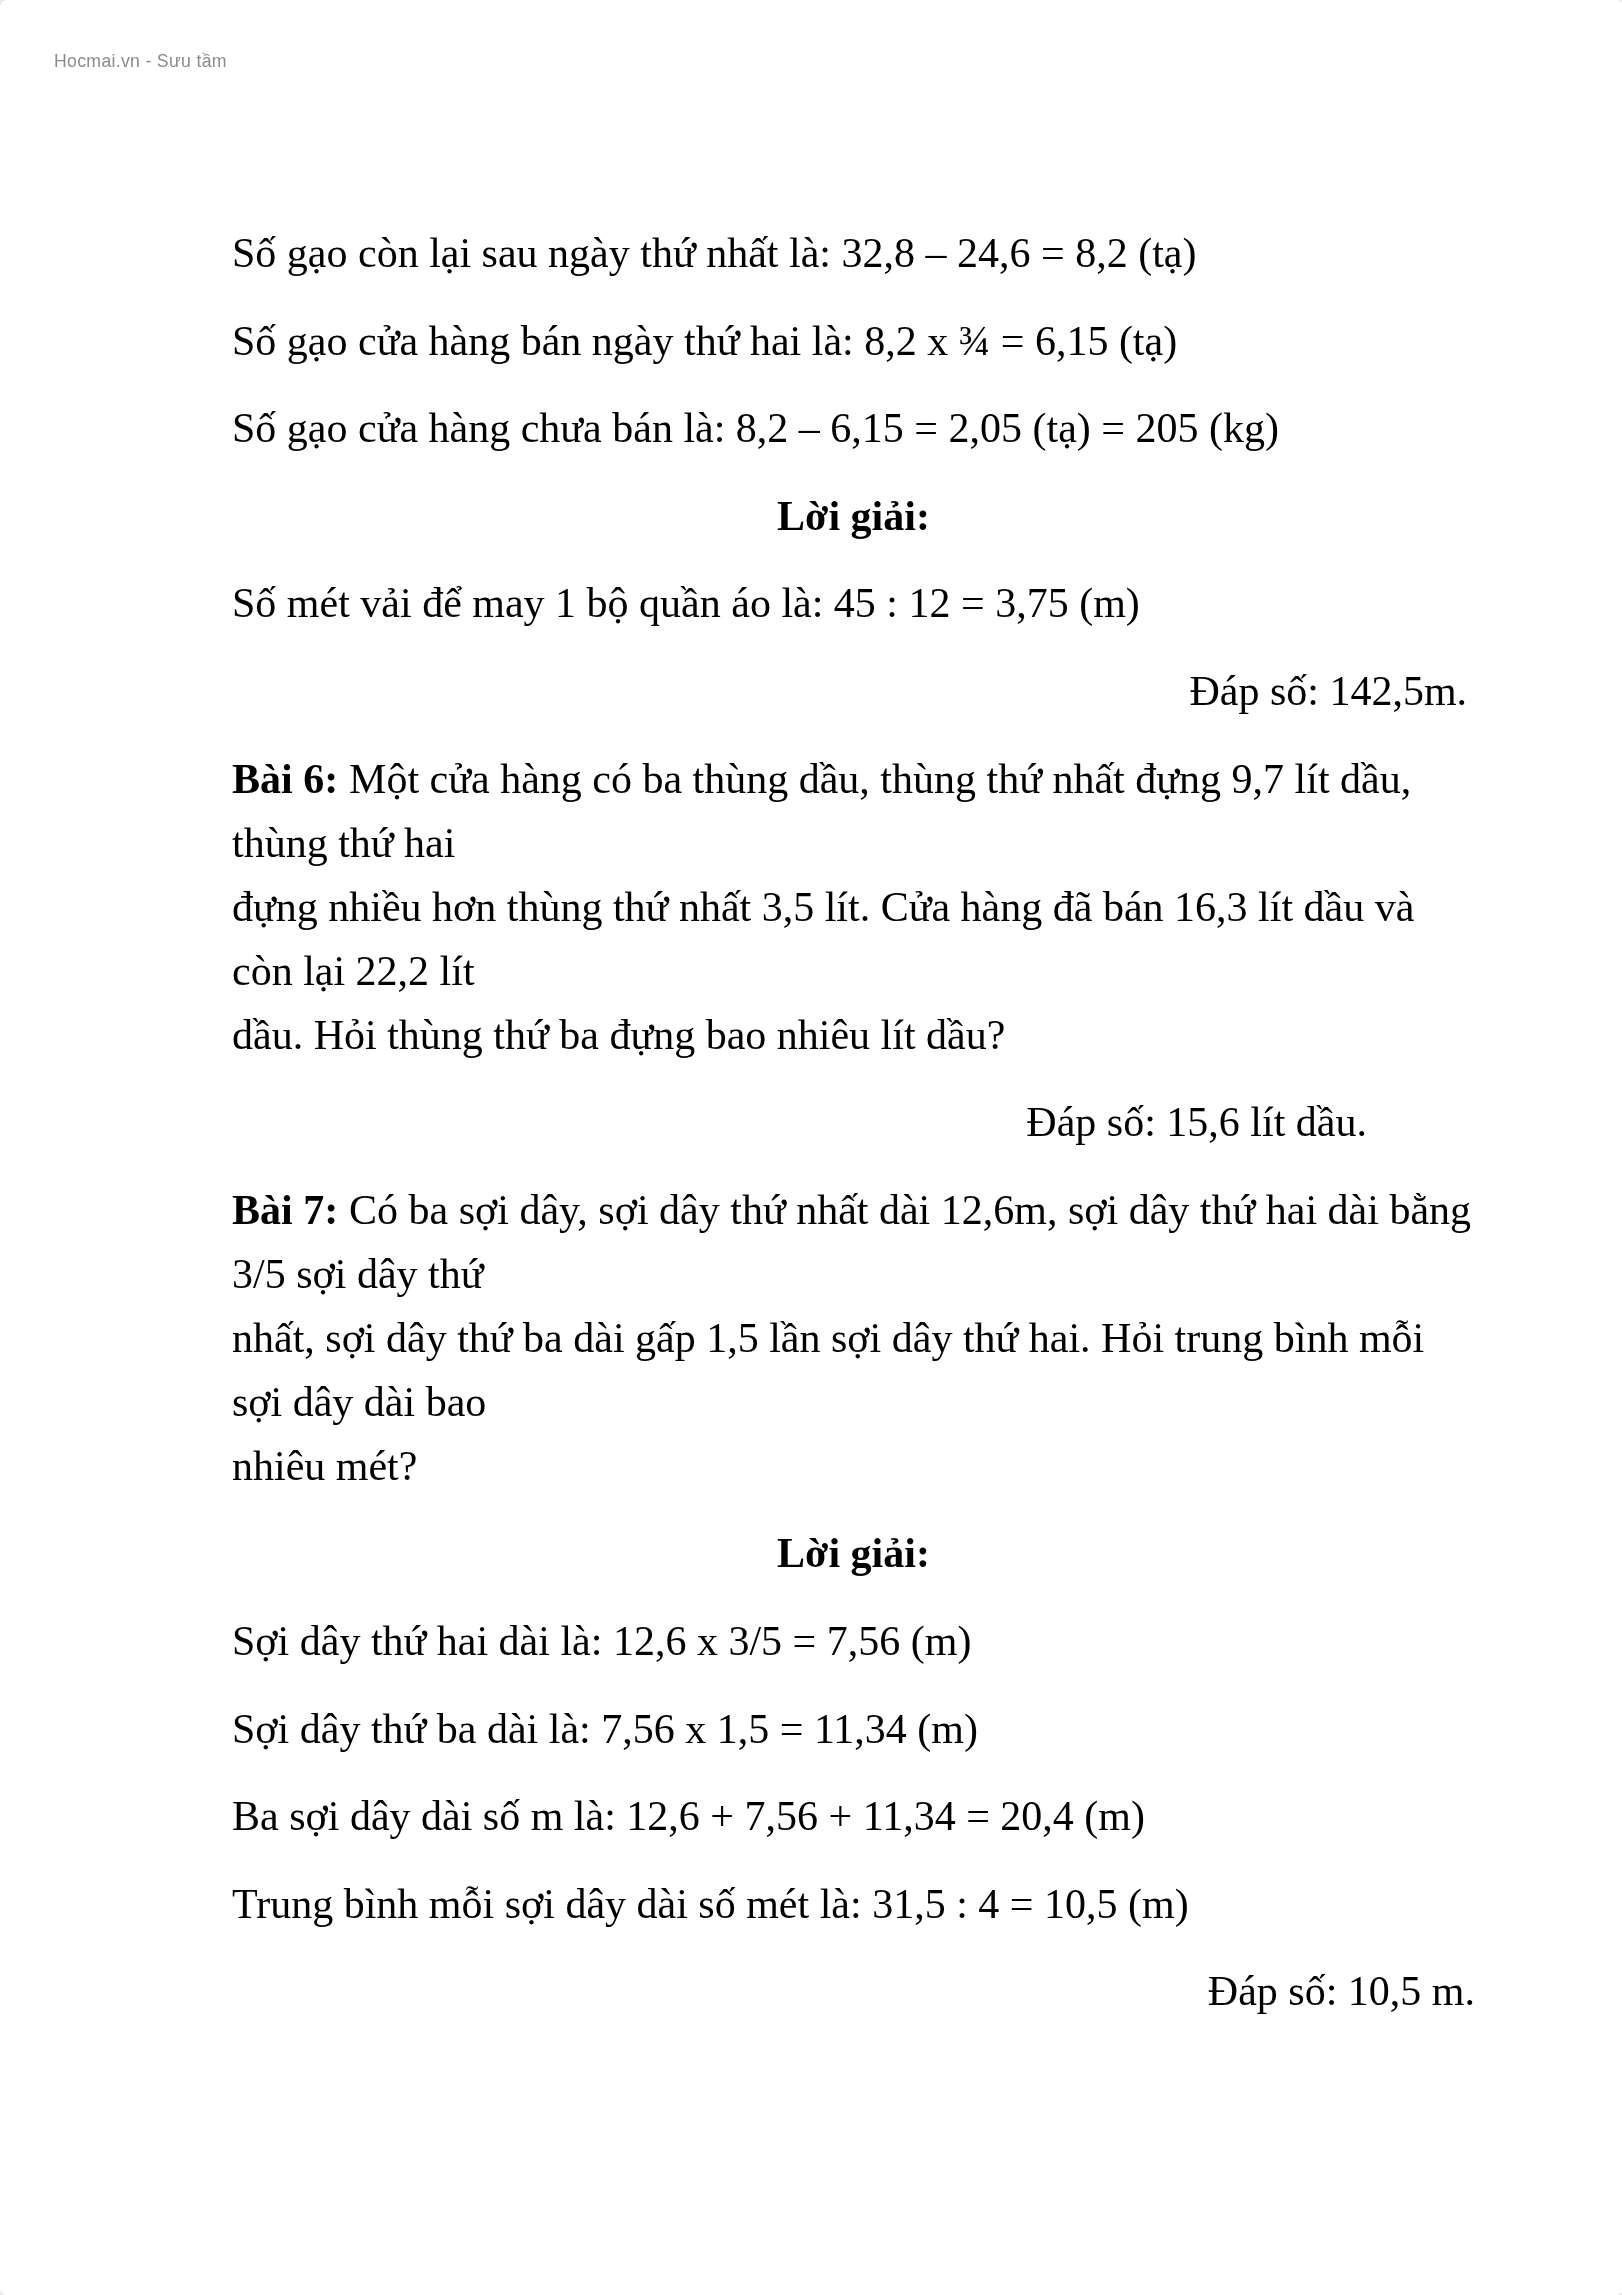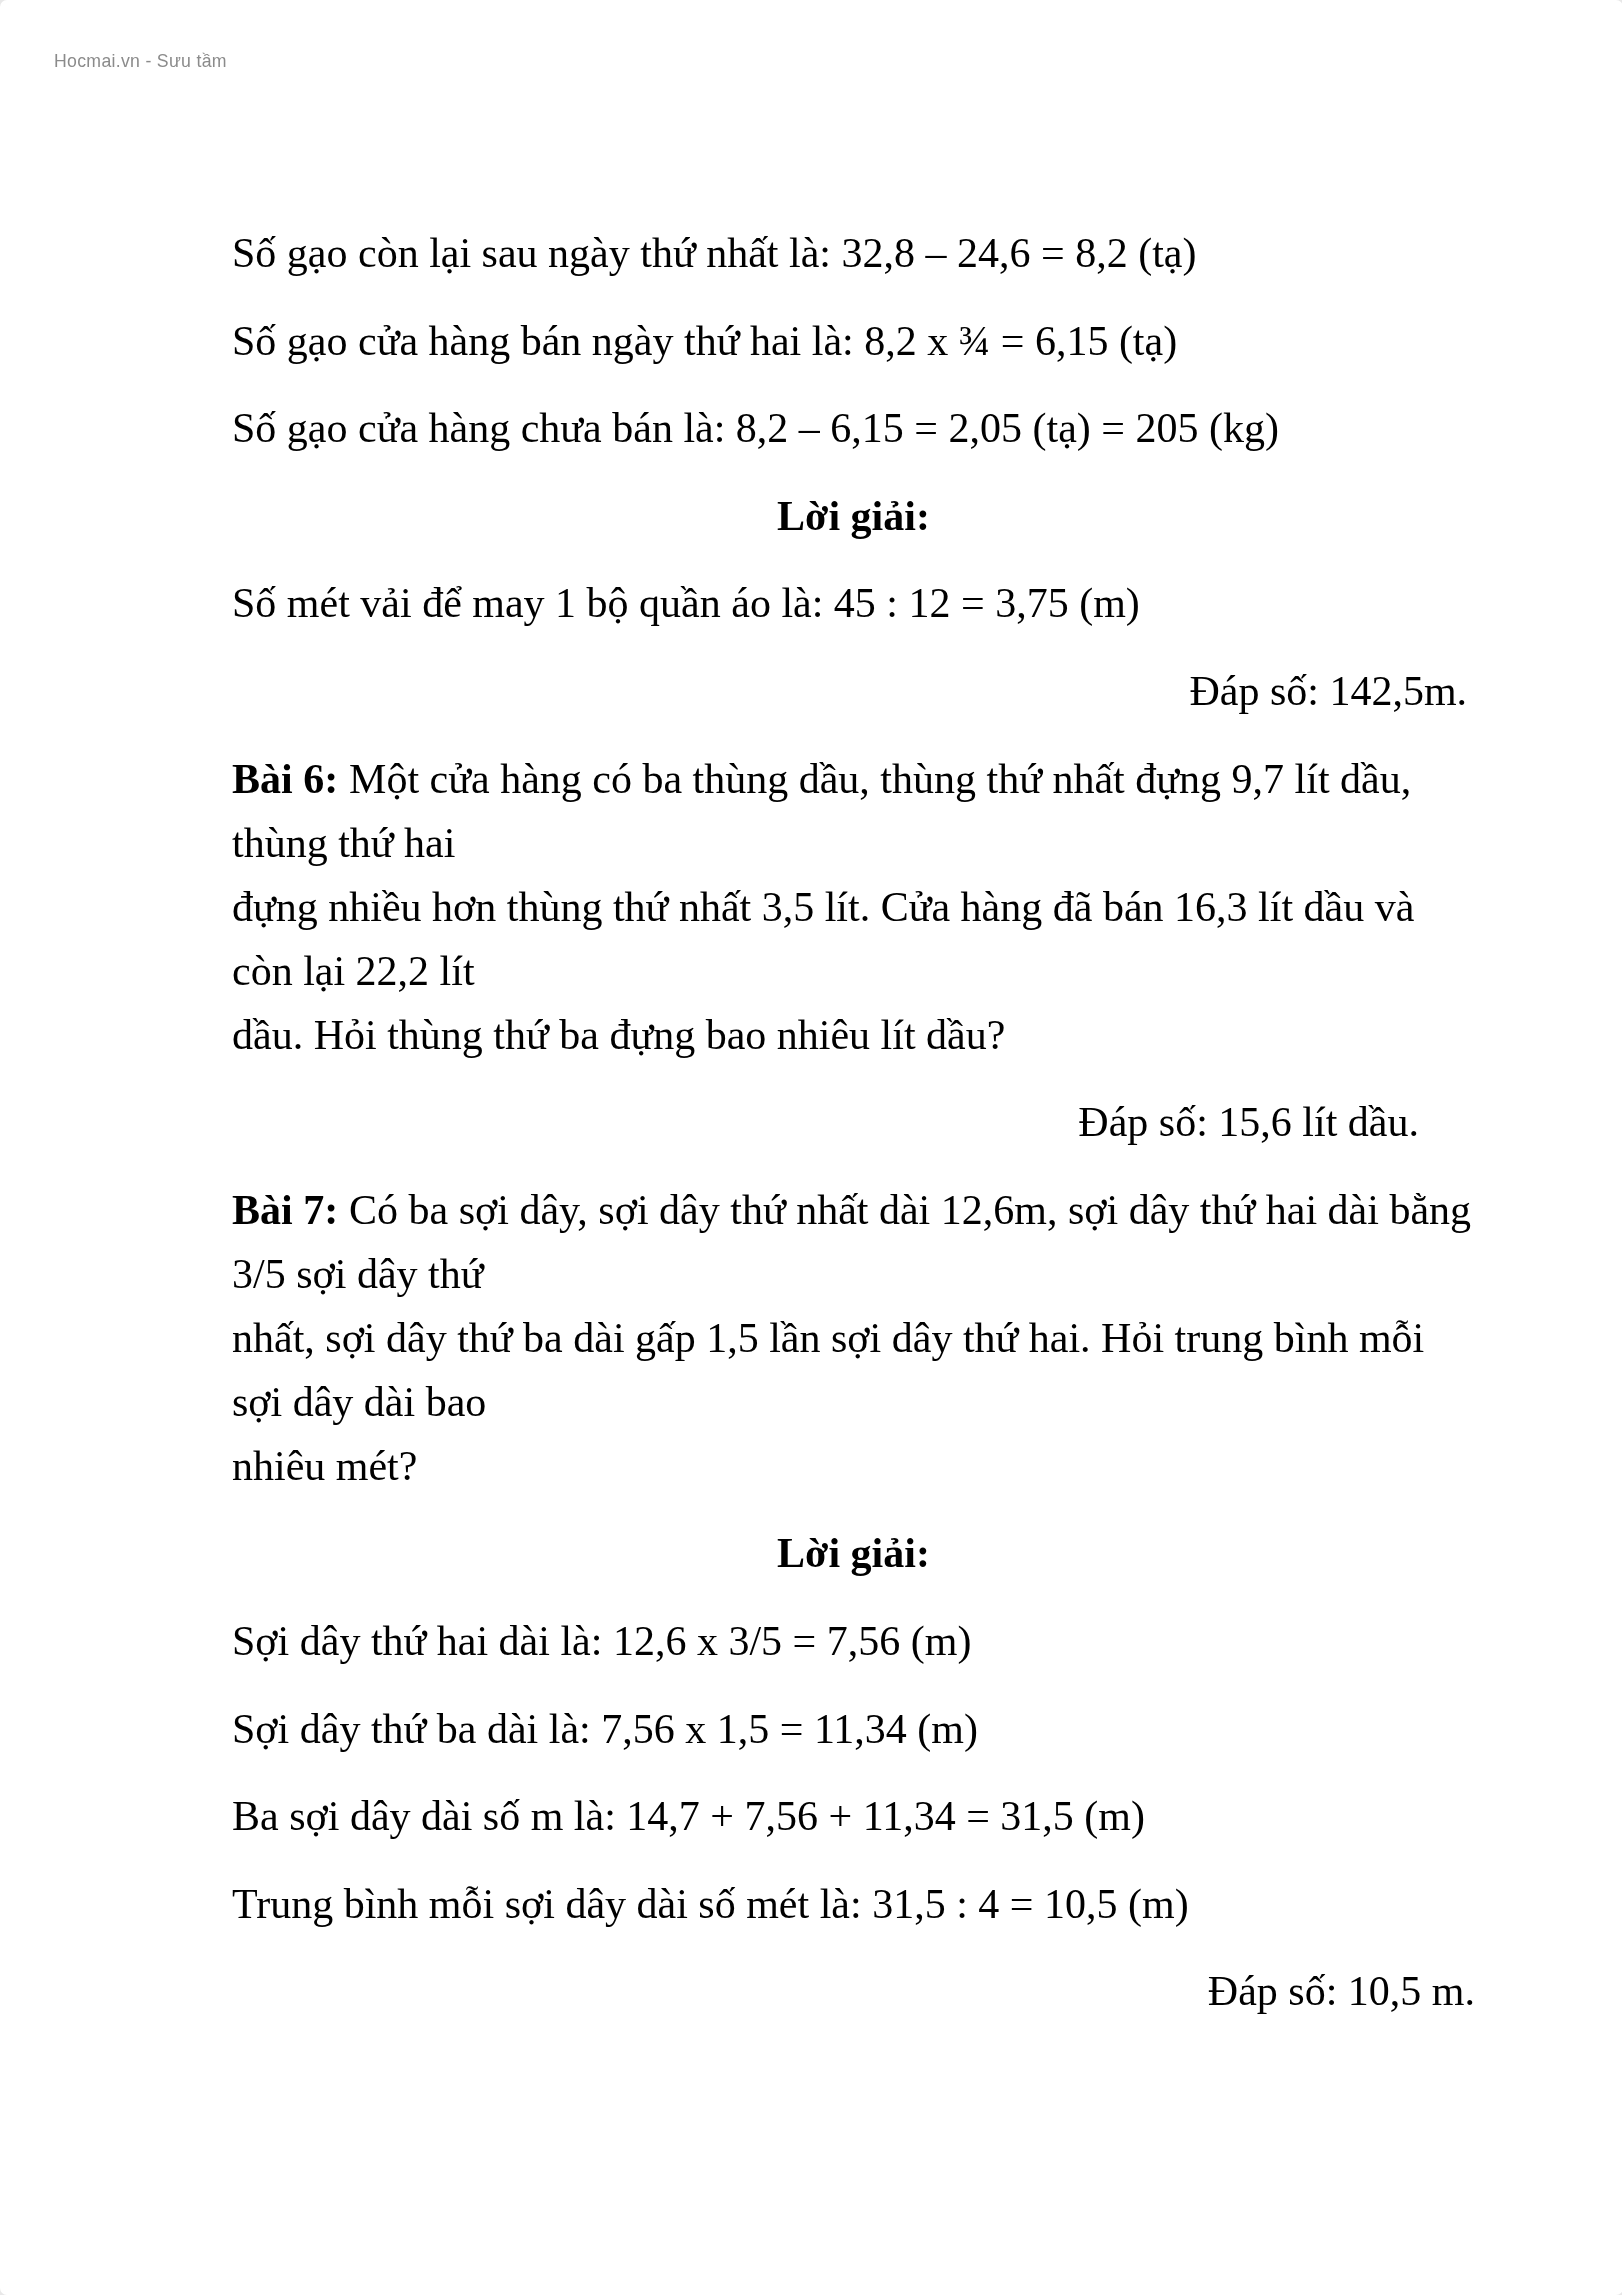--- a/index.html
+++ b/index.html
@@ -62,38 +62,38 @@
     </p>
     <p class="para answer" style="margin-right:7.9px;">
       <span class="line">Đáp số: 142,5m.</span>
     </p>
 
     <p class="para">
       <span class="line"><span class="label">Bài 6:</span><span>Một cửa hàng có ba thùng dầu, thùng thứ nhất đựng 9,7 lít dầu, thùng thứ hai</span></span>
       <span class="line">đựng nhiều hơn thùng thứ nhất 3,5 lít. Cửa hàng đã bán 16,3 lít dầu và còn lại 22,2 lít</span>
       <span class="line">dầu. Hỏi thùng thứ ba đựng bao nhiêu lít dầu?</span>
     </p>
-    <p class="para answer" style="margin-right:56px;">
+    <p class="para answer" style="margin-right:108px;">
       <span class="line">Đáp số: 15,6 lít dầu.</span>
     </p>
 
     <p class="para">
       <span class="line"><span class="label">Bài 7:</span><span>Có ba sợi dây, sợi dây thứ nhất dài 12,6m, sợi dây thứ hai dài bằng 3/5 sợi dây thứ</span></span>
       <span class="line">nhất, sợi dây thứ ba dài gấp 1,5 lần sợi dây thứ hai. Hỏi trung bình mỗi sợi dây dài bao</span>
       <span class="line">nhiêu mét?</span>
     </p>
     <p class="para solution-title">Lời giải:</p>
     <p class="para">
       <span class="line">Sợi dây thứ hai dài là: 12,6 x 3/5 = 7,56 (m)</span>
     </p>
     <p class="para">
       <span class="line">Sợi dây thứ ba dài là: 7,56 x 1,5 = 11,34 (m)</span>
     </p>
     <p class="para">
-      <span class="line">Ba sợi dây dài số m là: 14,7 + 7,56 + 11,34 = 31,5 (m)</span>
+      <span class="line">Ba sợi dây dài số m là: 12,6 + 7,56 + 11,34 = 20,4 (m)</span>
     </p>
     <p class="para">
       <span class="line">Trung bình mỗi sợi dây dài số mét là: 31,5 : 4 = 10,5 (m)</span>
     </p>
     <p class="para answer">
       <span class="line">Đáp số: 10,5 m.</span>
     </p>
 
   </div>
 </div>

